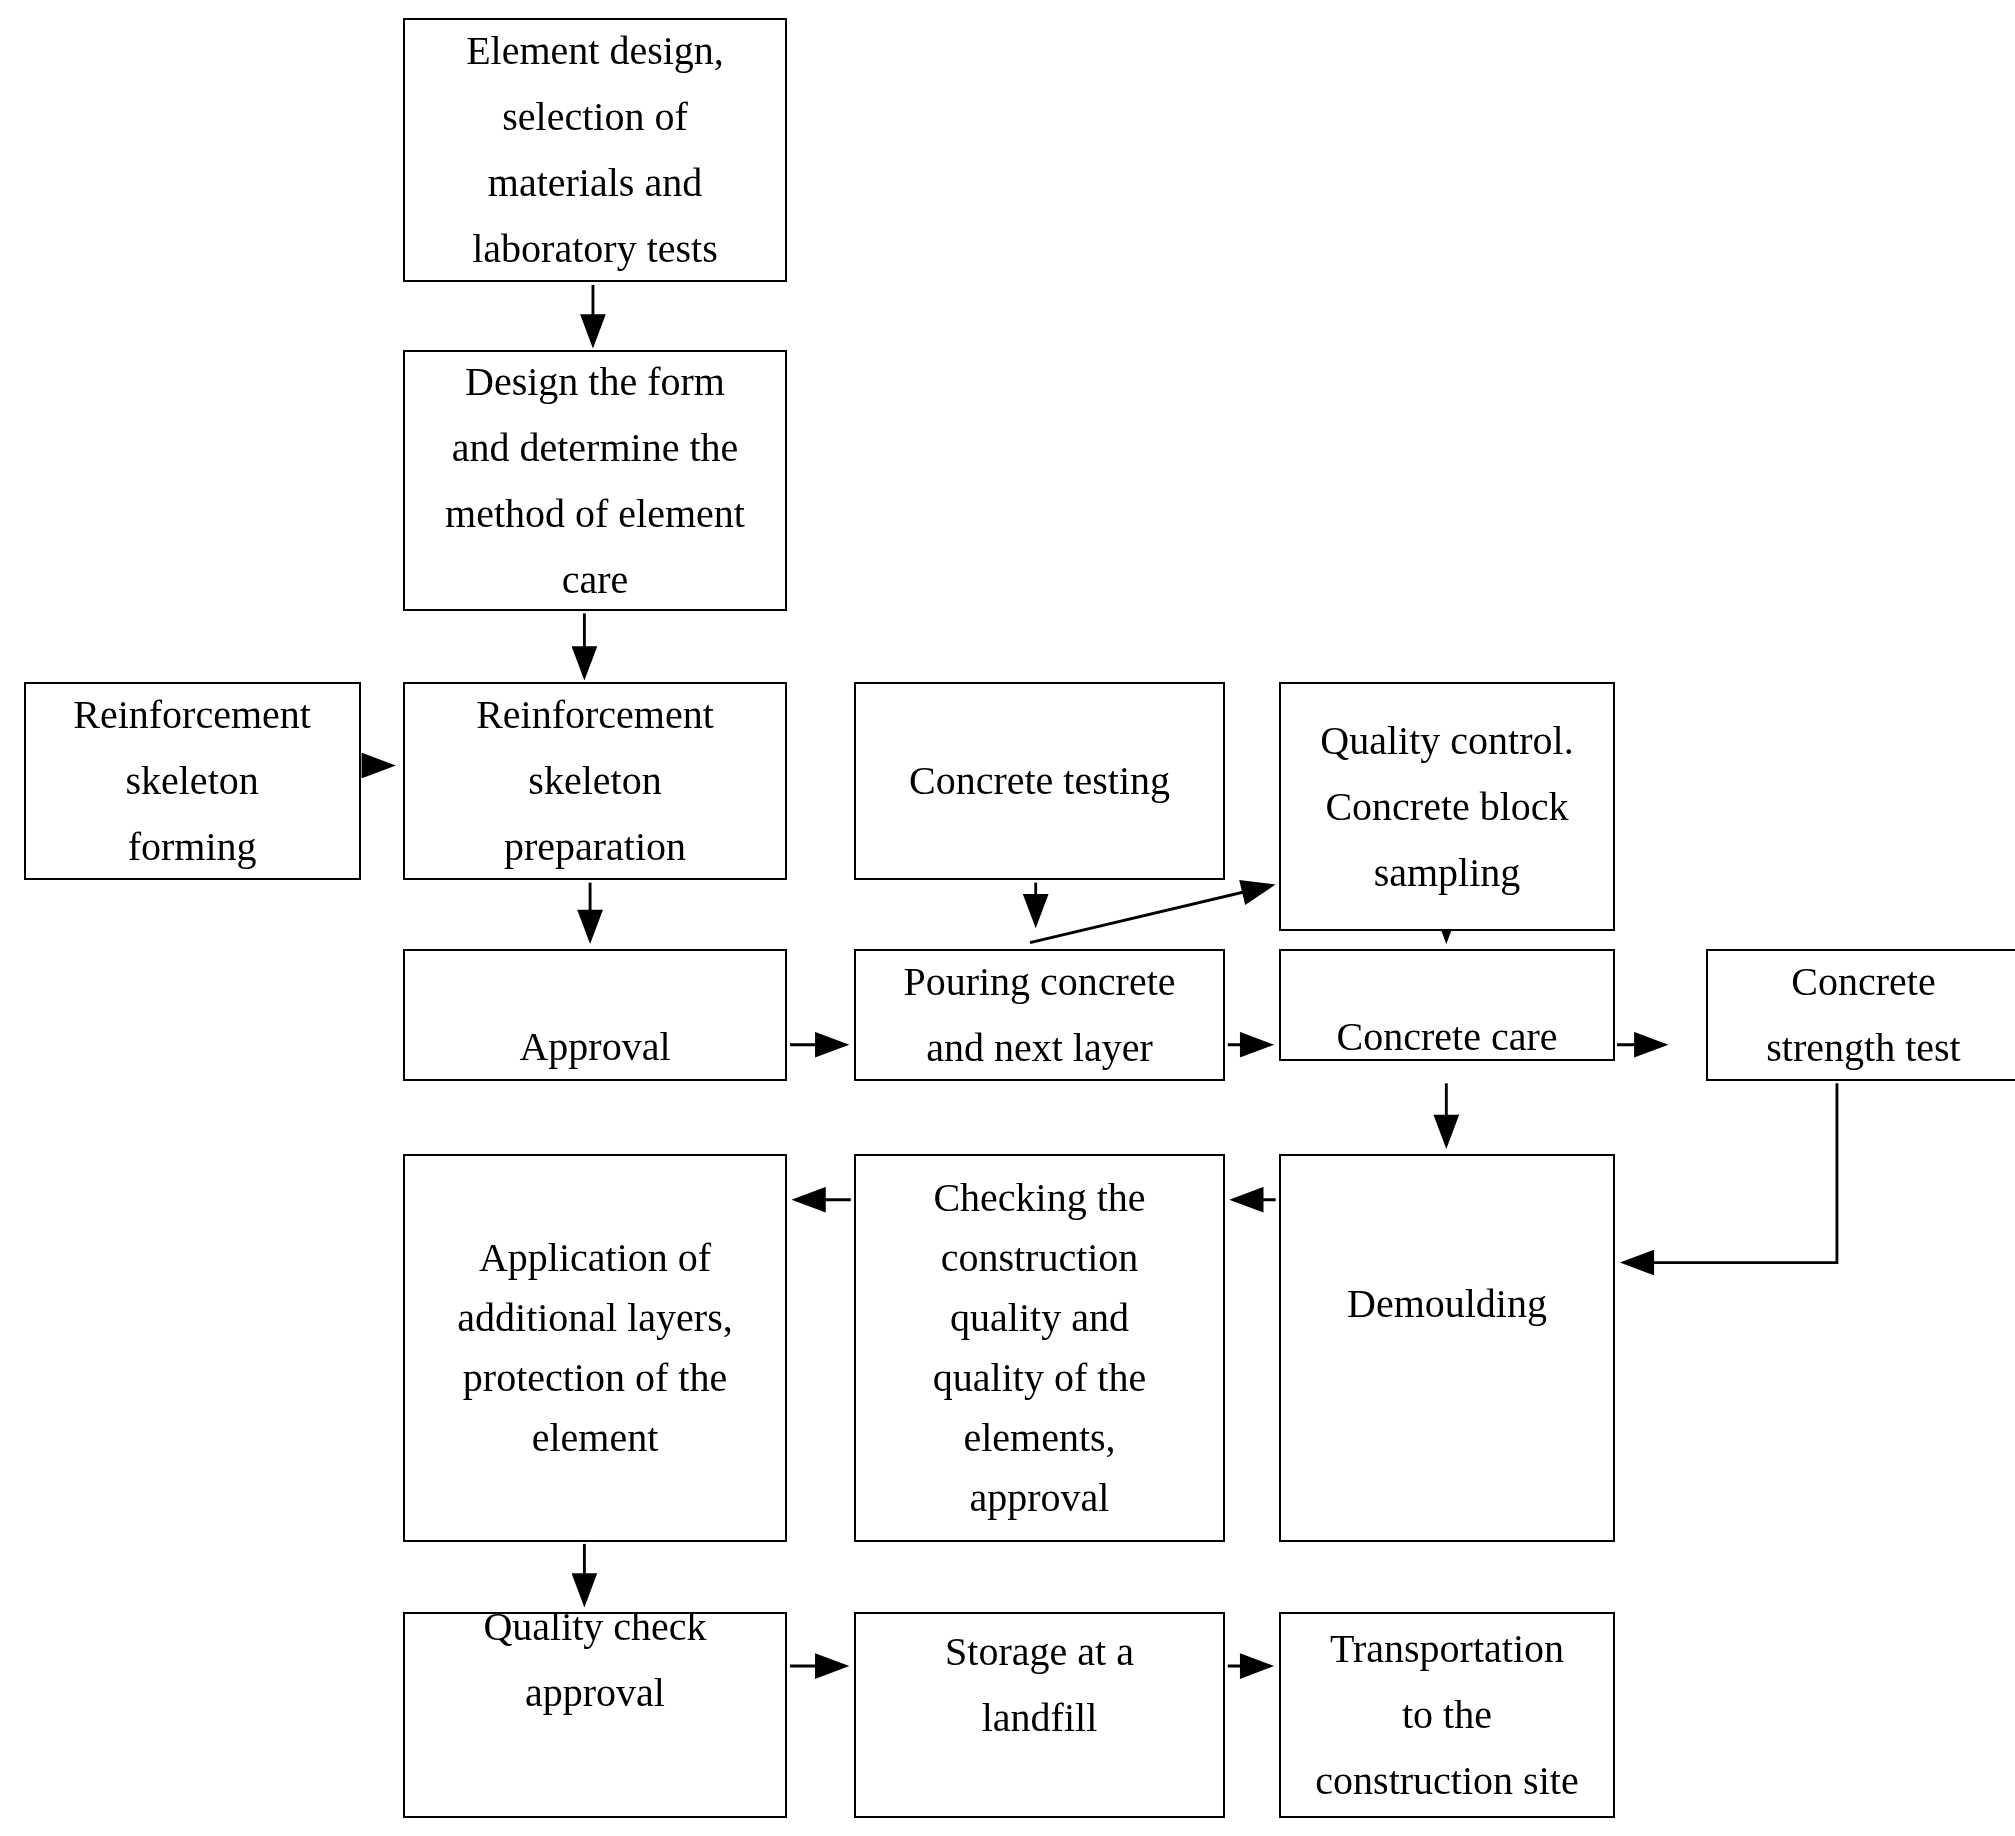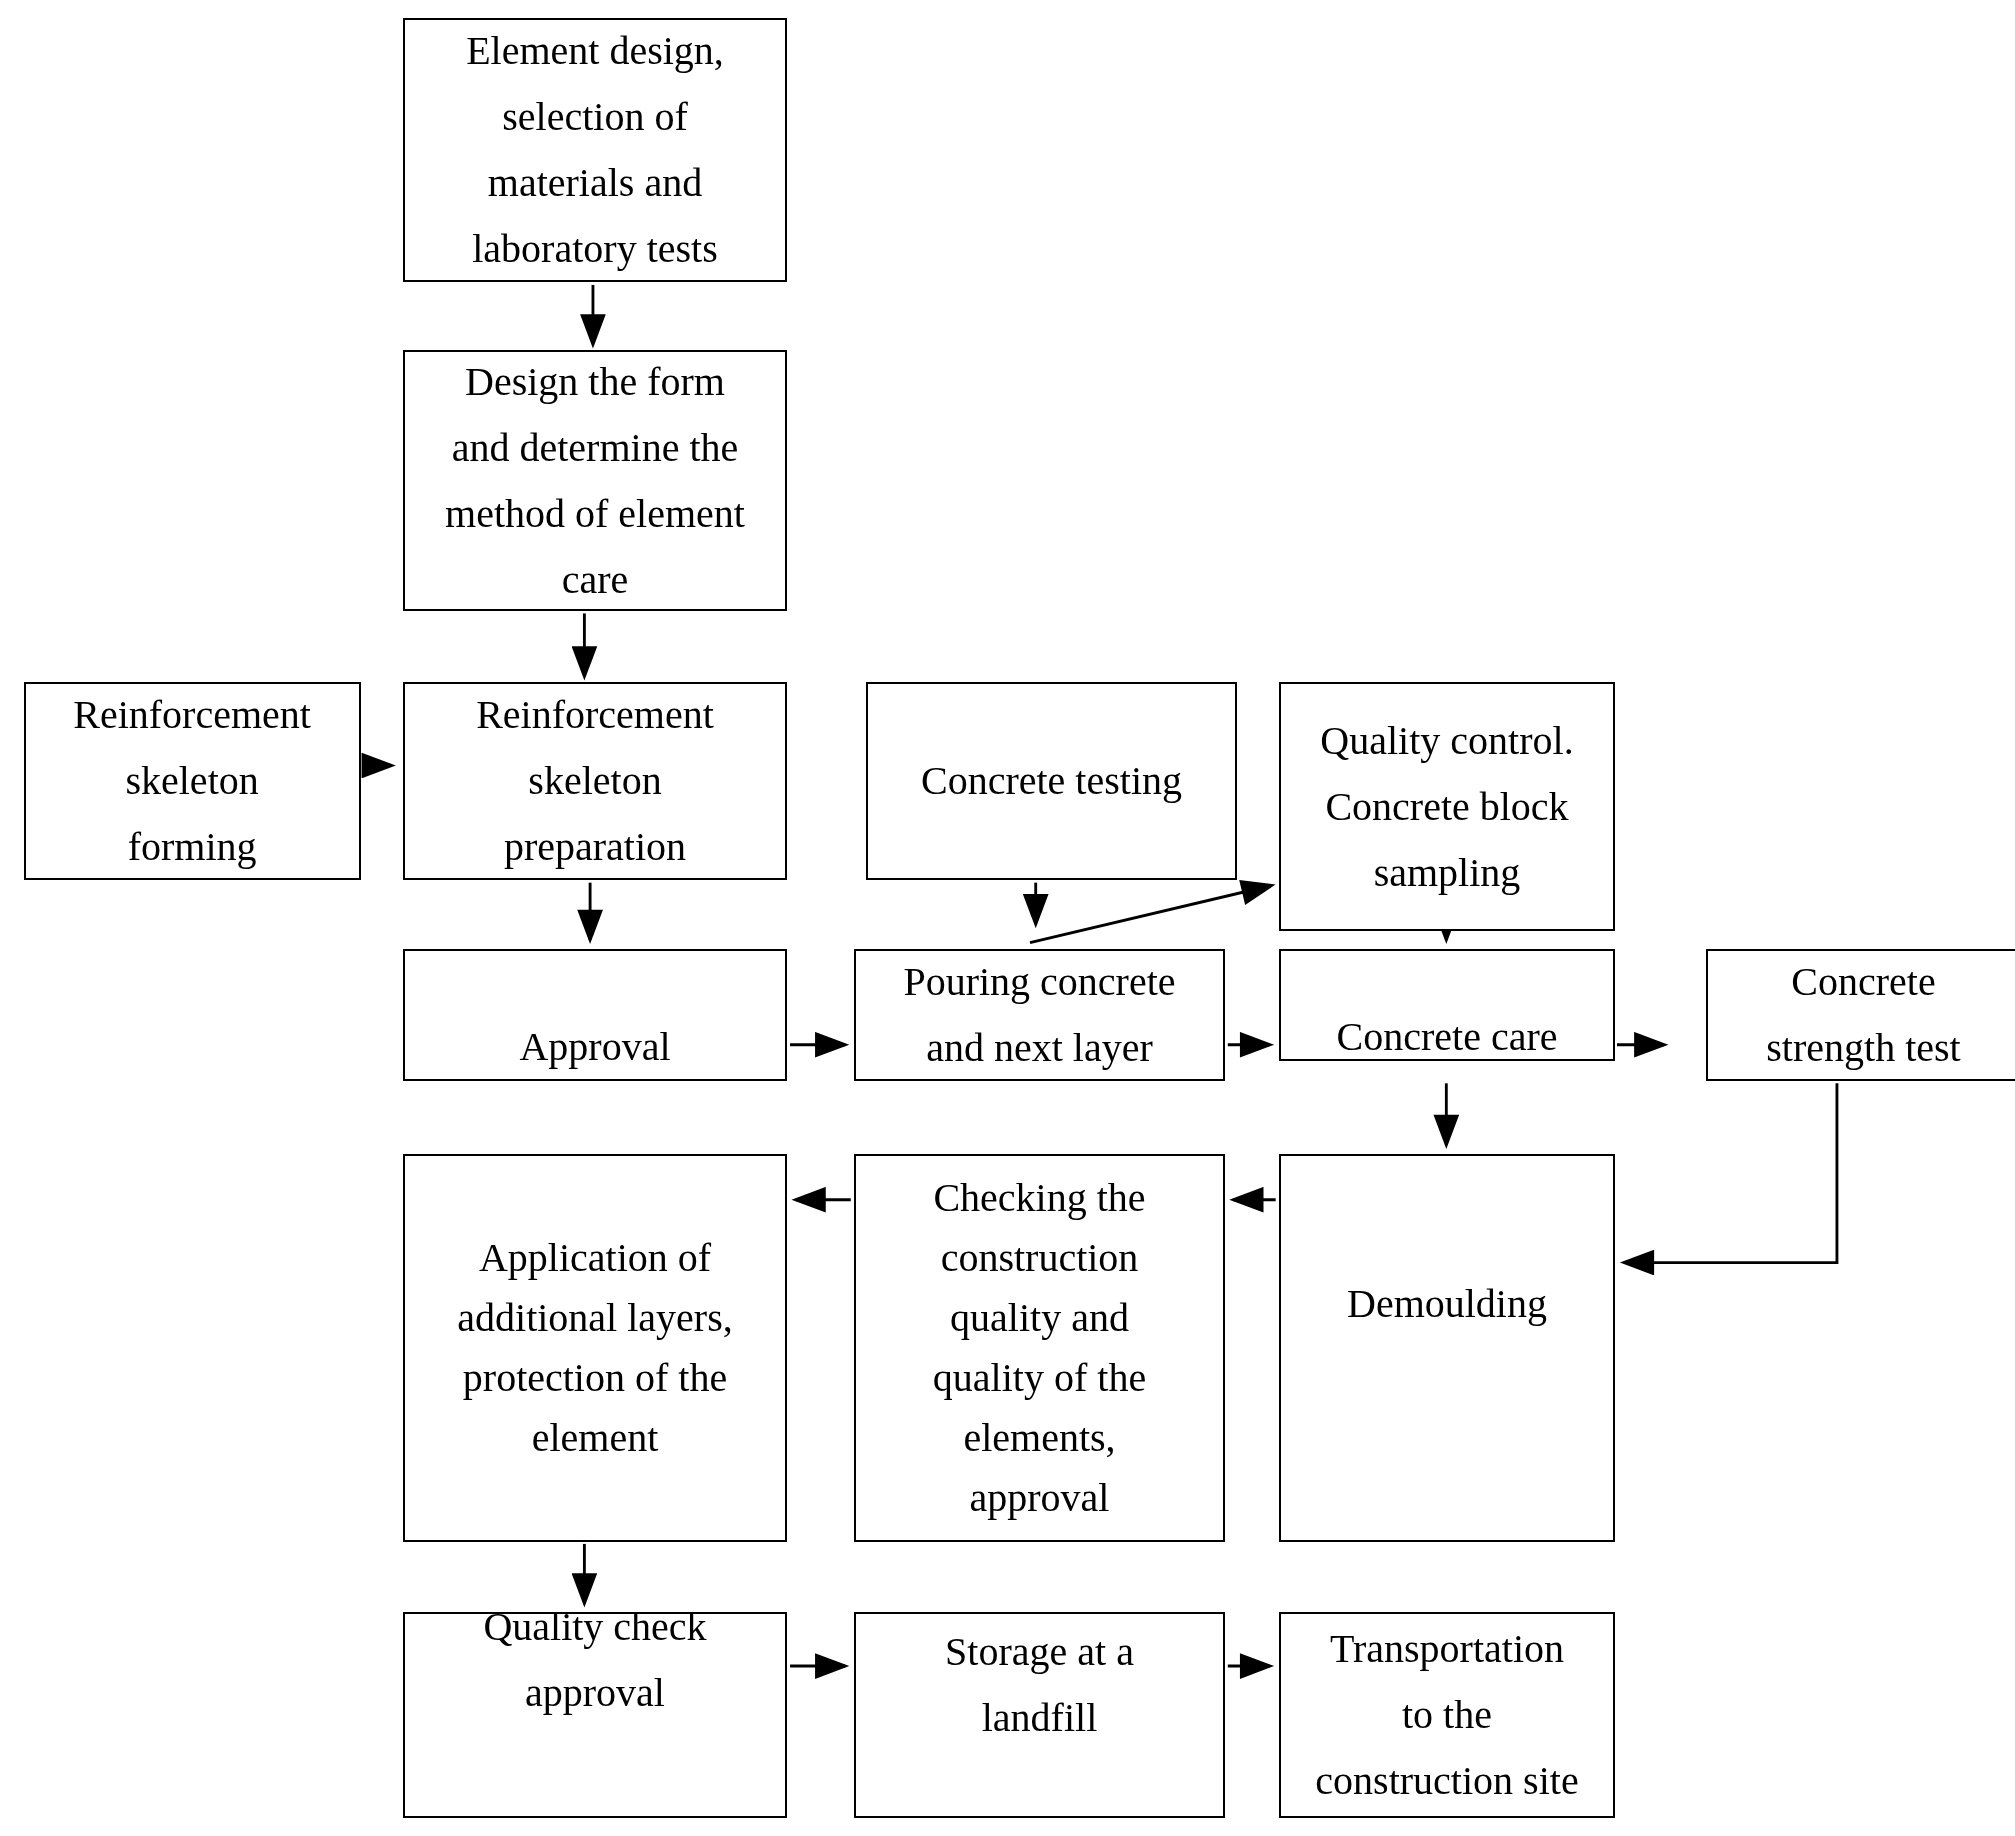--- a/index.html
+++ b/index.html
@@ -25,21 +25,21 @@
     font-size:40px;
     line-height:66px;
     white-space:pre-line;
   }
   .lbl{display:block;width:100%;}
   
   #b-element-design{left:403px;top:18px;width:384px;height:264px;}
   #b-design-form{left:403px;top:350px;width:384px;height:261px;justify-content:center;}
   #b-reinforcement-forming{left:23.6px;top:682px;width:337px;height:198px;}
   #b-reinforcement-preparation{left:403px;top:682px;width:384px;height:198px;}
-  #b-concrete-testing{left:854px;top:682px;width:371px;height:198px;margin-left:12px;}
+  #b-concrete-testing{left:854px;top:682px;width:371px;height:198px;}
   #b-quality-control{left:1279px;top:682px;width:336px;height:249px;}
   #b-approval{left:403px;top:949px;width:384px;height:132px;}
   #b-pouring-concrete{left:854px;top:949px;width:371px;height:132px;}
   #b-concrete-care{left:1279px;top:949px;width:336px;height:112px;}
   #b-strength-test{left:1673px;top:949px;width:315px;height:132px;margin-left:33px;}
   #b-application-layers{left:403px;top:1154px;width:384px;height:388px;line-height:60px;}
   #b-checking-quality{left:854px;top:1154px;width:371px;height:388px;line-height:60px;}
   #b-demoulding{left:1279px;top:1154px;width:336px;height:388px;padding-bottom:88px;}
   #b-quality-check{left:403px;top:1612px;width:384px;height:206px;padding-bottom:90px;align-items:flex-end;}
   #b-storage{left:854px;top:1612px;width:371px;height:206px;padding-bottom:61px;}

